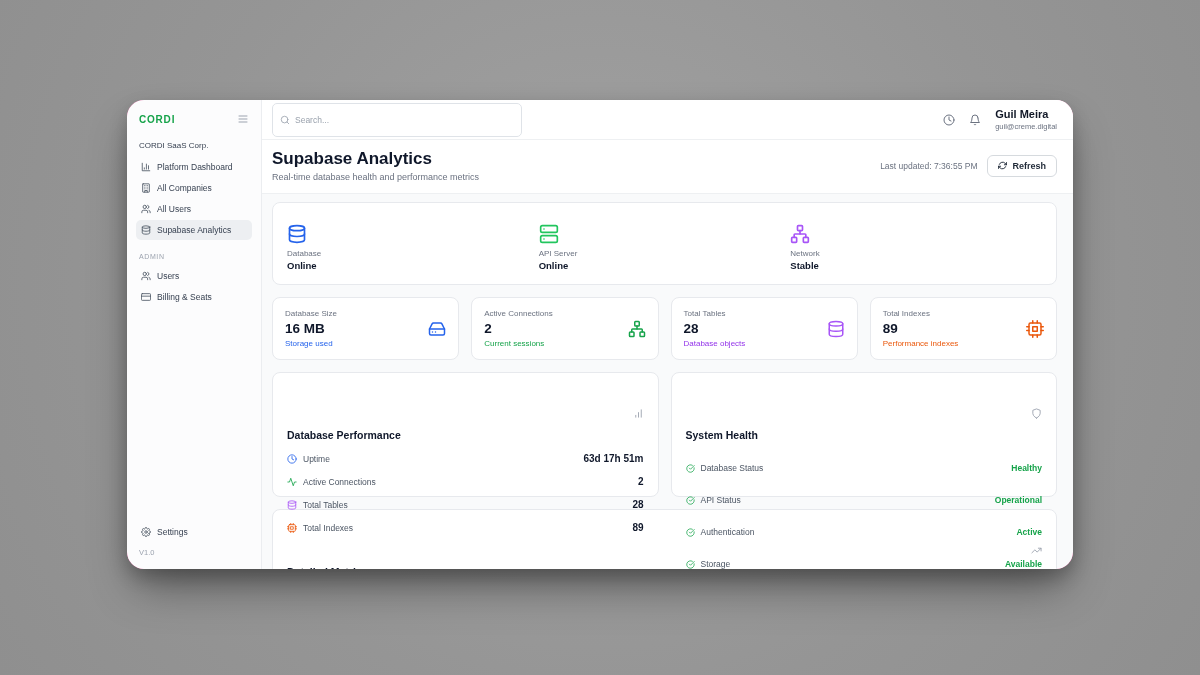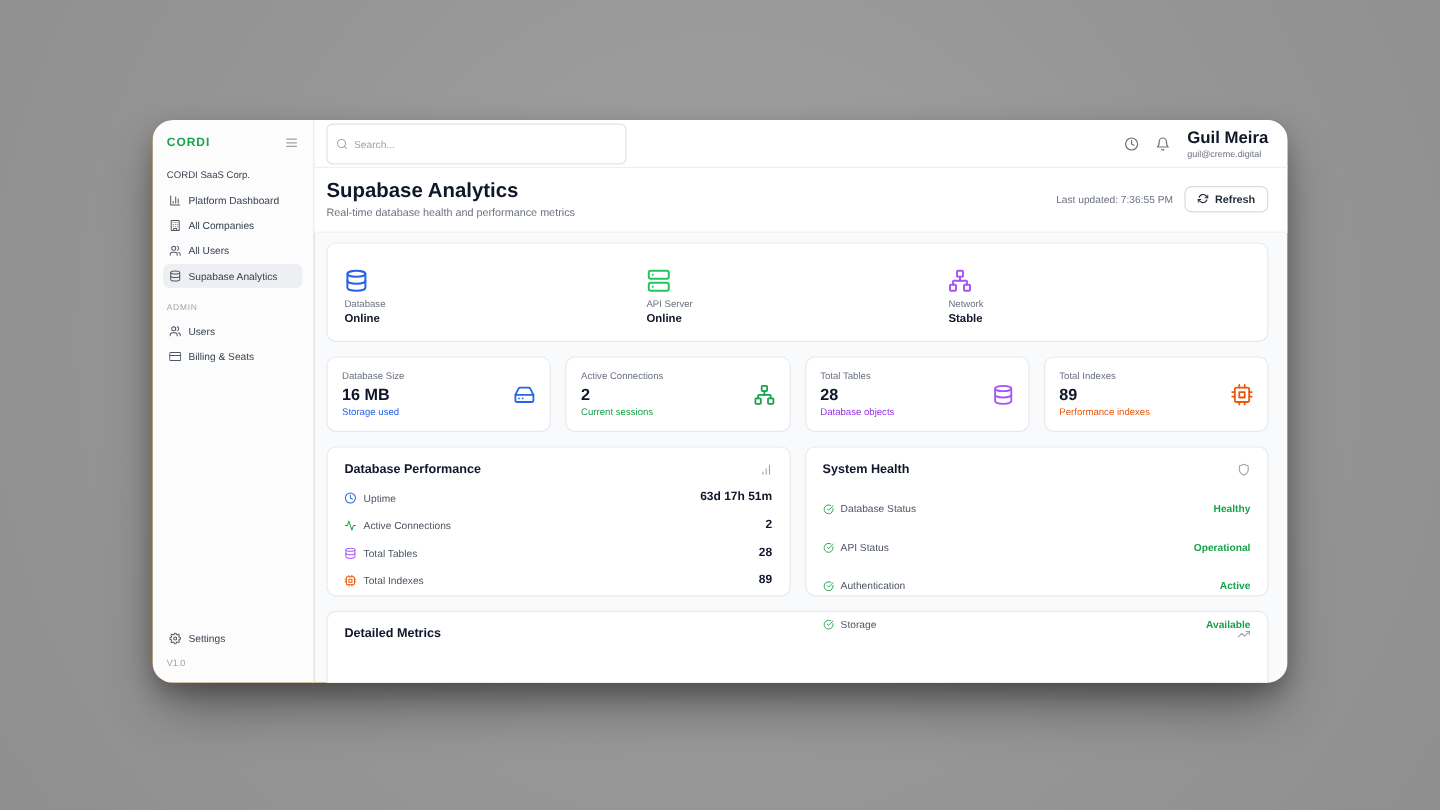--- a/index.html
+++ b/index.html
@@ -4,21 +4,21 @@
 <style>
   * { margin:0; padding:0; box-sizing:border-box; }
   html,body { width:1200px; height:675px; overflow:hidden; }
   body {
     font-family:"Liberation Sans", sans-serif;
     background:radial-gradient(circle at 50% 42%, #a2a2a2 0%, #959595 60%, #8f8f8f 100%);
     position:relative;
   }
   .window {
     position:absolute; left:127px; top:100px; width:946px; height:469px;
-    background:#a16207; border-radius:17px; overflow:hidden; display:flex;
+    background:#ec4899; border-radius:17px; overflow:hidden; display:flex;
     box-shadow:0 24px 45px -8px rgba(0,0,0,.42), 0 8px 18px rgba(0,0,0,.22);
   }
   
   .sidebar {
     width:135px; flex:0 0 135px; background:#fcfcfd; border-right:1px solid #ebedf0;
     padding:13px 9px 12px; display:flex; flex-direction:column;
   }
   .logo-row { display:flex; align-items:center; justify-content:space-between; padding:0 3px; }
   .logo { color:#16a34a; font-weight:bold; font-size:10px; letter-spacing:.8px; }
   .menu-btn { color:#9ca3af; display:flex; cursor:pointer; }
@@ -43,21 +43,21 @@
     display:flex; align-items:center; gap:5px; padding:16px 7px; color:#9aa2ad;
   }
   .search input {
     border:none; outline:none; flex:1; font-size:8.5px; color:#374151; background:transparent;
     font-family:"Liberation Sans", sans-serif;
   }
   .search input::placeholder { color:#9aa2ad; }
   .top-right { margin-left:auto; display:flex; align-items:center; gap:14px; }
   .top-icon { color:#6b7280; display:flex; cursor:pointer; }
   .user-block { line-height:1.25; cursor:pointer; }
-  .user-name { font-size:14px; font-weight:bold; color:#111827; }
+  .user-name { font-size:11px; font-weight:bold; color:#111827; }
   .user-email { font-size:7.5px; color:#6b7280; }
   .titlebar {
     background:#fff; border-bottom:1px solid #eef0f2;
     padding:9px 16px 11px 10px; display:flex; align-items:center;
   }
   .page-title { font-size:17px; font-weight:bold; color:#0f172a; }
   .page-sub { font-size:9px; color:#6b7280; margin-top:3px; }
   .title-right { margin-left:auto; display:flex; align-items:center; gap:10px; }
   .last-updated { font-size:8.5px; color:#6b7280; }
   .refresh-btn {
@@ -77,21 +77,21 @@
   .status-item { }
   .status-item .lbl { font-size:8px; color:#6b7280; margin-top:5px; }
   .status-item .val { font-size:9.5px; font-weight:bold; color:#0f172a; margin-top:2px; }
   .stats-grid { display:grid; grid-template-columns:repeat(4,1fr); gap:12px; margin-top:12px; }
   .stat-card { padding:9px 12px; display:flex; align-items:center; justify-content:space-between; min-height:63px; }
   .stat-title { font-size:8px; color:#6b7280; }
   .stat-value { font-size:13.5px; font-weight:bold; color:#0f172a; margin:3px 0 3px; }
   .stat-sub { font-size:8px; }
   .panels-grid { display:grid; grid-template-columns:1fr 1fr; gap:12px; margin-top:12px; }
   .panel { padding:12px 14px; height:125px; }
-  .panel-title { font-size:10.5px; font-weight:bold; color:#0f172a; }
+  .panel-title { font-size:10.5px; font-weight:bold; color:#0f172a;margin-top:44px; }
   .panel-head-icon { color:#9ca3af; display:flex; }
   .prow { display:flex; align-items:center; justify-content:space-between; margin-top:12px; }
   .prow-l { display:flex; align-items:center; gap:6px; font-size:8.5px; color:#4b5563; }
   .prow-v { font-size:10px; font-weight:bold; color:#0f172a; }
   .hrow { display:flex; align-items:center; justify-content:space-between; margin-top:22px;gap:36px; }
   .hrow-l { display:flex; align-items:center; gap:6px; font-size:8.5px; color:#4b5563; }
   .hrow-v { font-size:8.5px; font-weight:bold; color:#16a34a; }
   .detail-card { margin-top:12px; padding:12px 14px; min-height:110px; }
   .detail-grid { display:grid; grid-template-columns:1fr 1fr; gap:14px; margin-top:12px; }
   .detail-heading { font-size:8.5px; font-weight:bold; color:#1f2937; margin-bottom:9px; }

